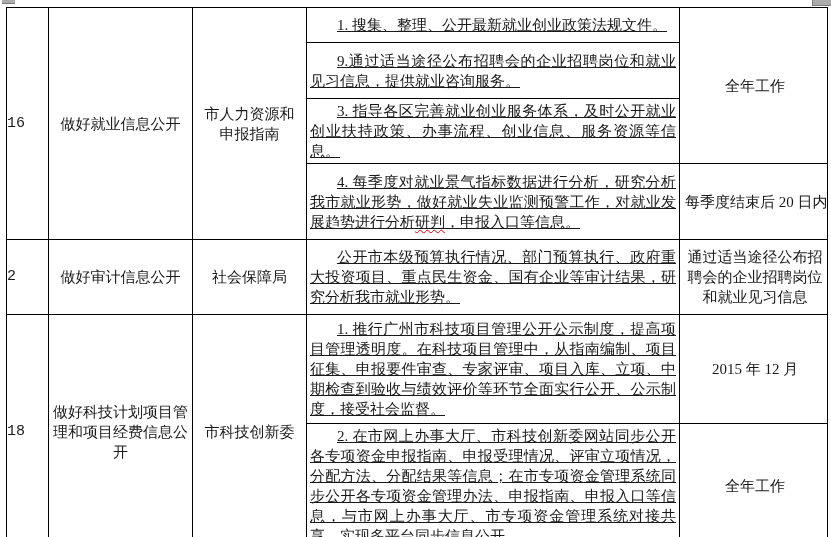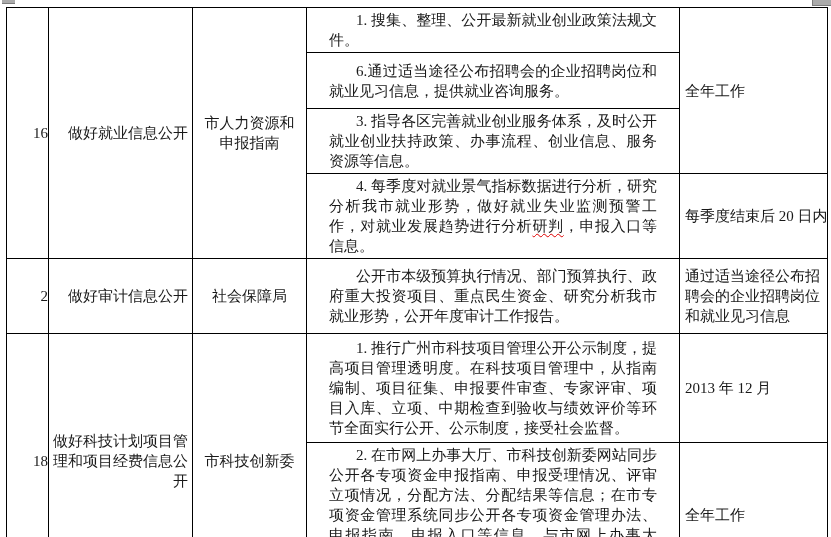--- a/index.html
+++ b/index.html
@@ -30,29 +30,30 @@
     line-height: 20px;
     overflow: hidden;
   }
   tr.h35 { height: 35px; }
   tr.h56 { height: 56px; }
   tr.h54 { height: 54px; }
   tr.h76 { height: 76px; }
   tr.h75 { height: 75px; }
   tr.h109 { height: 109px; }
   tr.h121 { height: 121px; }
-  td.c-no { text-align: right; }
-  td.c-task { text-align: right; padding: 2px 4px; }
+  td.c-no { text-align: left; font-family: Liberation Mono, monospace; }
+  td.c-task { text-align: center; padding: 2px 4px; }
   td.c-dept { text-align: center; padding: 2px 2px; }
   td.c-content {
     text-align: justify;
-    padding: 2px 22px;
+    padding: 2px 3px;
     text-indent: 1.8em;
+    text-decoration: underline;
   }
-  td.c-time { text-align: left; padding: 2px 2px 2px 5px; font-family: Liberation Serif, serif; }
+  td.c-time { text-align: center; padding: 2px 2px 2px 5px; font-family: Liberation Serif, serif; }
   td.c-time.nowrap { white-space: nowrap; padding-right: 0; }
   .misspell {
     text-decoration: underline;
     text-decoration-style: wavy;
     text-decoration-color: #dd0000;
     text-decoration-thickness: 1px;
     text-underline-offset: 2px;
   }
 </style>
 </head>
@@ -77,48 +78,48 @@
         <td class="c-no" rowspan="4">16</td>
         <td class="c-task" rowspan="4">做好就业信息公开</td>
         <td class="c-dept" rowspan="4">
           <div>市人力资源和</div>
           <div>申报指南</div>
         </td>
         <td class="c-content">1. 搜集、整理、公开最新就业创业政策法规文件。</td>
         <td class="c-time" rowspan="3">全年工作</td>
       </tr>
       <tr class="h56">
-        <td class="c-content">6.通过适当途径公布招聘会的企业招聘岗位和就业见习信息，提供就业咨询服务。</td>
+        <td class="c-content">9.通过适当途径公布招聘会的企业招聘岗位和就业见习信息，提供就业咨询服务。</td>
       </tr>
       <tr class="h54">
         <td class="c-content">3. 指导各区完善就业创业服务体系，及时公开就业创业扶持政策、办事流程、创业信息、服务资源等信息。</td>
       </tr>
       <tr class="h76">
         <td class="c-content"><span>4. 每季度对就业景气指标数据进行分析，研究分析我市就业形势，做好就业失业监测预警工作，对就业发展趋势进行分析</span><span class="misspell">研判</span><span>，申报入口等信息。</span></td>
         <td class="c-time nowrap">每季度结束后 20 日内</td>
       </tr>
 
       <tr class="h75">
         <td class="c-no">2</td>
         <td class="c-task">做好审计信息公开</td>
         <td class="c-dept">
           <div>社会保障局</div>
         </td>
-        <td class="c-content">公开市本级预算执行情况、部门预算执行、政府重大投资项目、重点民生资金、研究分析我市就业形势，公开年度审计工作报告。</td>
+        <td class="c-content">公开市本级预算执行情况、部门预算执行、政府重大投资项目、重点民生资金、国有企业等审计结果，研究分析我市就业形势。</td>
         <td class="c-time">通过适当途径公布招聘会的企业招聘岗位和就业见习信息</td>
       </tr>
 
       <tr class="h109">
         <td class="c-no" rowspan="2">18</td>
         <td class="c-task" rowspan="2">做好科技计划项目管理和项目经费信息公开</td>
         <td class="c-dept" rowspan="2">
           <div>市科技创新委</div>
         </td>
         <td class="c-content">1. 推行广州市科技项目管理公开公示制度，提高项目管理透明度。在科技项目管理中，从指南编制、项目征集、申报要件审查、专家评审、项目入库、立项、中期检查到验收与绩效评价等环节全面实行公开、公示制度，接受社会监督。</td>
-        <td class="c-time">2013 年 12 月</td>
+        <td class="c-time">2015 年 12 月</td>
       </tr>
       <tr class="h121">
         <td class="c-content">2. 在市网上办事大厅、市科技创新委网站同步公开各专项资金申报指南、申报受理情况、评审立项情况，分配方法、分配结果等信息；在市专项资金管理系统同步公开各专项资金管理办法、申报指南、申报入口等信息，与市网上办事大厅、市专项资金管理系统对接共享，实现多平台同步信息公开。</td>
         <td class="c-time">全年工作</td>
       </tr>
     </tbody>
   </table>
 
 </div>
 

